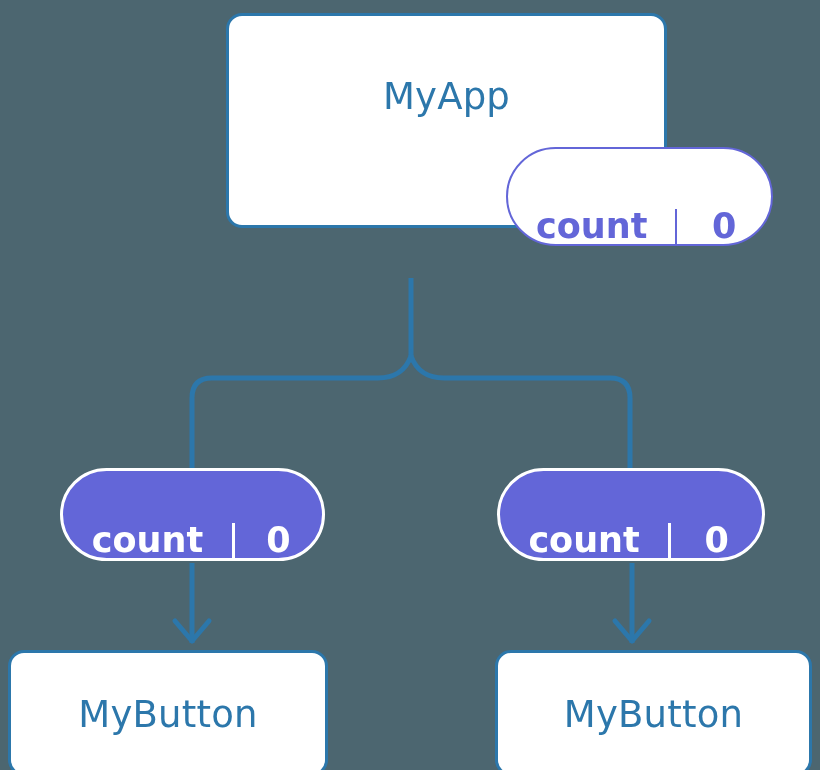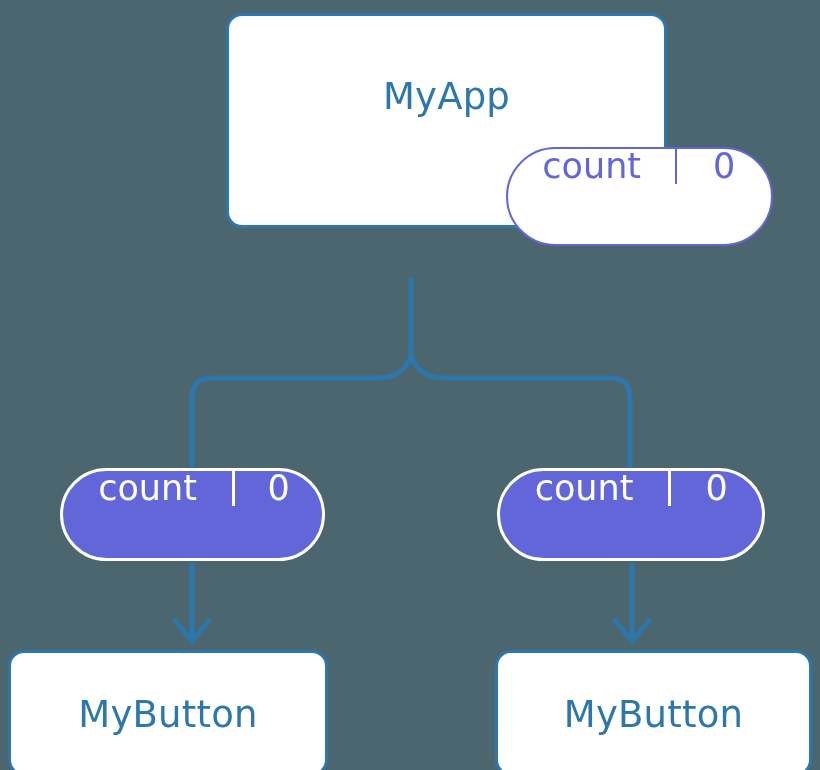--- a/index.html
+++ b/index.html
@@ -58,24 +58,25 @@
     white-space: nowrap;
   }
   #root-card .card-title {
     top: 59px;
   }
 
   
   .pill {
     position: absolute;
     display: flex;
-    align-items: flex-start;
+    align-items: flex-end;
     box-sizing: border-box;
     border-radius: 999px;
     overflow: hidden;
+    font-weight: bold;
   }
   .pill .pill-key,
   .pill .pill-val {
     display: flex;
     align-items: center;
     justify-content: center;
     box-sizing: border-box;
     font-size: 35px;
     line-height: 1;
   }

